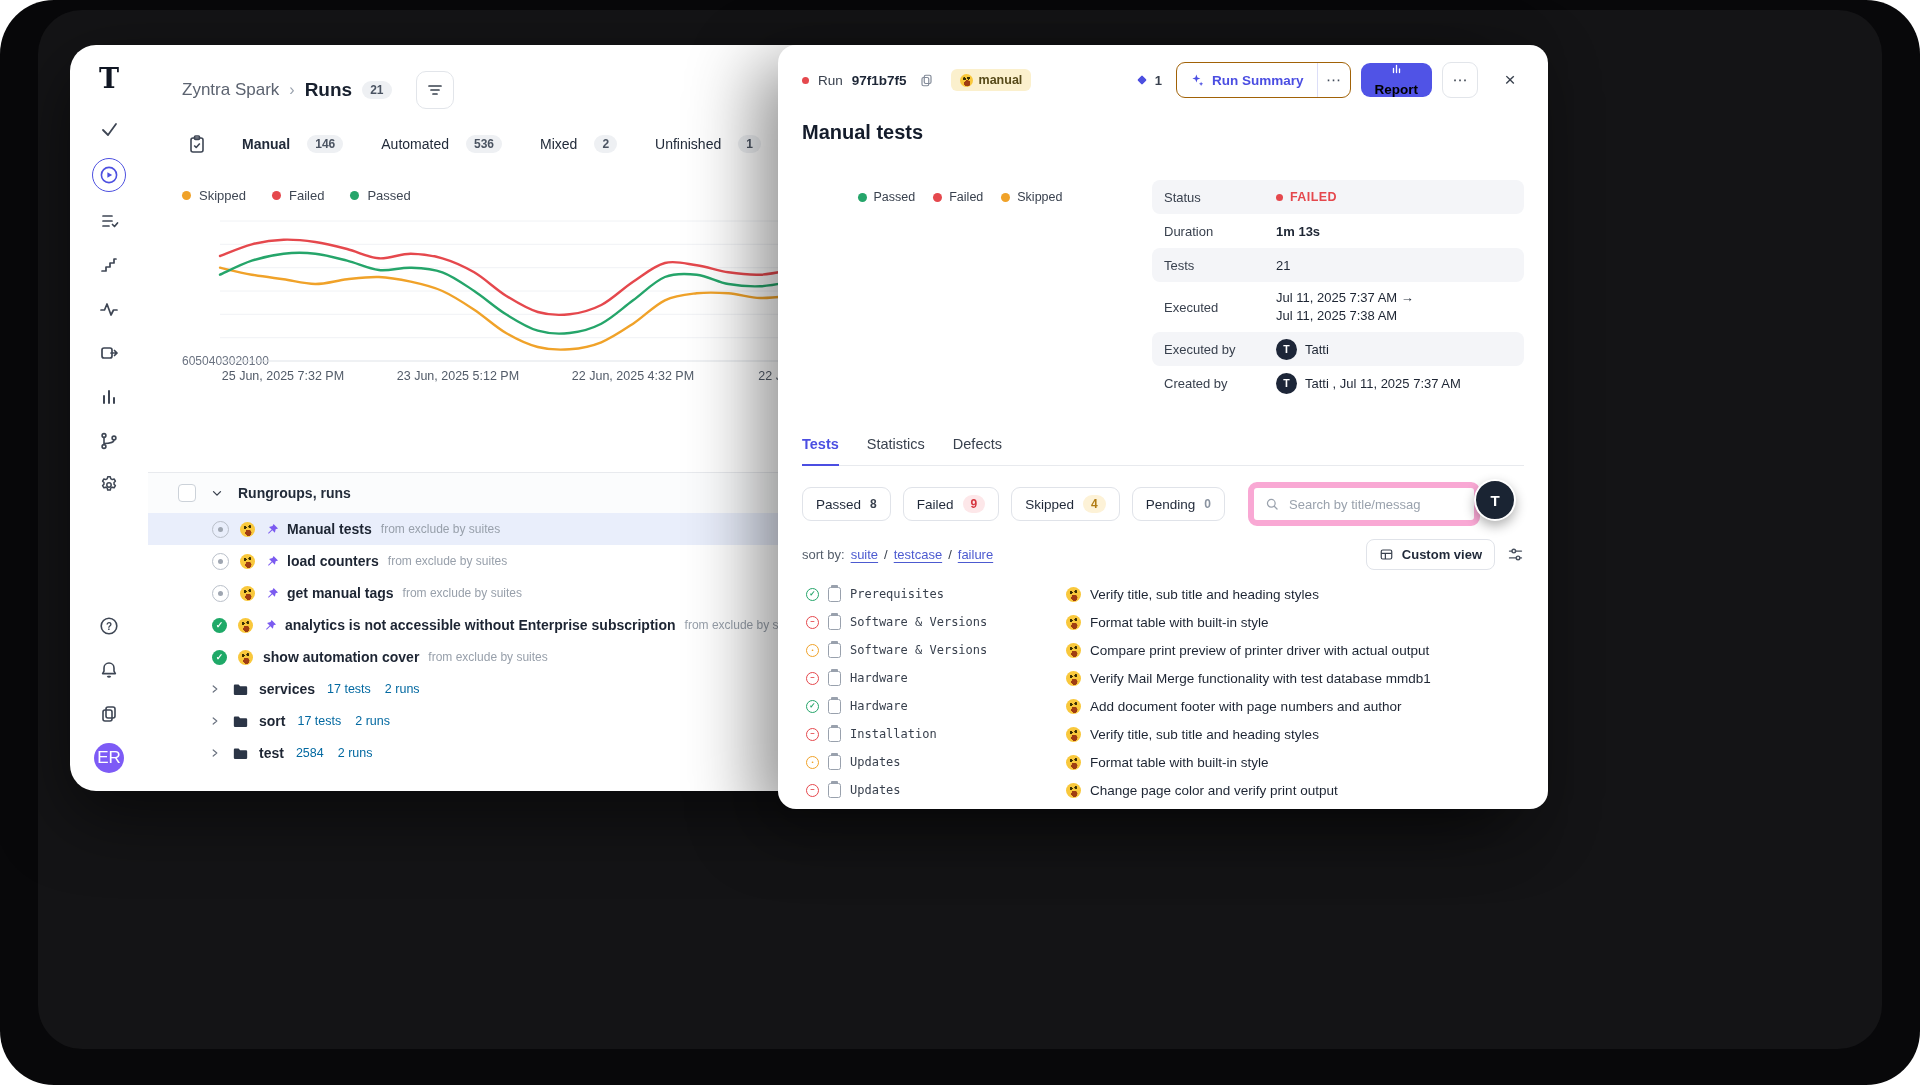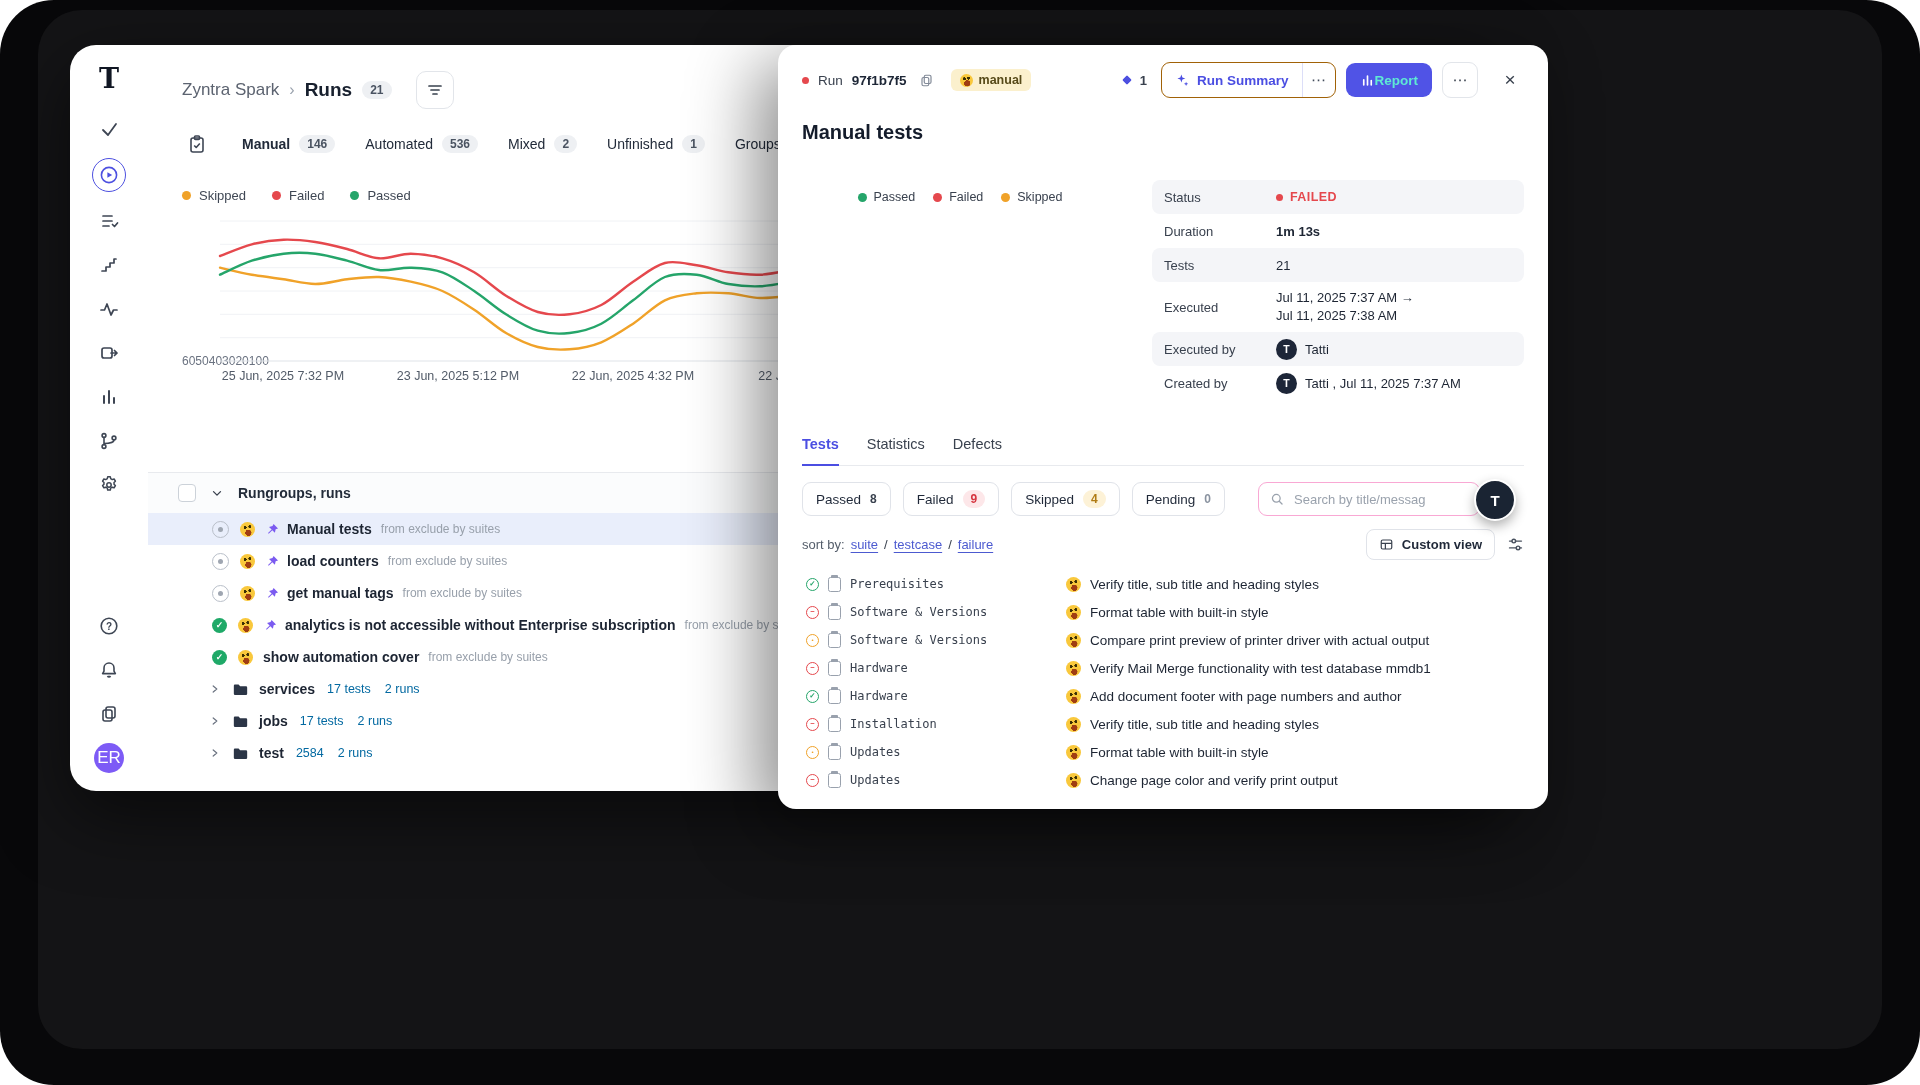--- a/index.html
+++ b/index.html
@@ -34,21 +34,21 @@
   .filter-btn{margin-left:24px;width:36px;height:36px;border:1px solid #e2e5ea;border-radius:10px;
     display:grid;place-items:center;background:#fff;}
   .search-box{margin-left:24px;width:270px;height:36px;border:1px solid #e2e5ea;border-radius:10px;
     display:flex;align-items:center;gap:8px;padding:0 12px;}
   .search-box input{border:none;outline:none;flex:1;font:13.5px "Liberation Sans",sans-serif;color:#39414e;}
   .search-box input::placeholder{color:#9aa2ad;}
 
   .tabs-row{margin-top:20px;height:30px;display:flex;align-items:center;gap:30px;}
   .tabs-row .lead-icon{margin-right:0;}
   .tab{display:flex;align-items:center;gap:9px;font-size:14px;color:#222b3a;cursor:pointer;}
-  .tab .count-badge{margin:0;}
+  .tab .count-badge{margin:8px;}
   .tab.first span:first-child{font-weight:600;}
 
   .legend-row{margin-top:28px;height:16px;display:flex;gap:26px;align-items:center;
     font-size:13px;color:#3f4754;}
   .legend-item{display:flex;align-items:center;gap:8px;}
   .dot{width:9px;height:9px;border-radius:50%;flex:none;}
 
   .chart-block{margin-top:18px;display:flex;height:140px;}
   .y-axis{width:30px;height:152px;margin-top:-6px;display:flex;flex-direction:row;
     justify-content:space-between;align-items:flex-end;padding-right:8px;font-size:12px;color:#6a7280;}
@@ -97,22 +97,22 @@
     padding:4px 9px;font-size:12.5px;font-weight:600;color:#574a19;margin-left:8px;}
   .right-cluster{margin-left:auto;display:flex;align-items:center;gap:10px;}
   .diamond-wrap{display:flex;align-items:center;gap:6px;margin-right:4px;}
   .diamond-count{font-size:13px;font-weight:600;color:#39414e;}
   .btn-group{display:flex;align-items:stretch;border:1px solid #a16207;border-radius:9px;height:34px;
     overflow:hidden;background:#fff;}
   .btn-summary{display:flex;align-items:center;gap:7px;padding:0 13px;color:#4b4ee2;
     font-size:13.5px;font-weight:600;}
   .btn-group-sep{width:1px;background:#dcdef8;}
   .btn-dots-inline{width:32px;display:grid;place-items:center;color:#434c5b;font-size:15px;}
-  .btn-report{display:flex;align-items:center;height:34px;padding:0 14px;background:#5053e6;
-    border:none;border-radius:9px;color:#5eead4;font-size:13.5px;font-weight:600;}
+  .btn-report{display:flex;align-items:center;gap:7px;height:34px;padding:0 14px;background:#5053e6;
+    border:none;border-radius:9px;color:#000000;font-size:13.5px;font-weight:600;flex-direction:column;}
   .btn-dots{width:34px;height:34px;border:1px solid #e2e5ea;border-radius:9px;display:grid;
     place-items:center;color:#39414e;font-size:15px;background:#fff;}
   .btn-close{margin-left:8px;width:28px;height:28px;display:grid;place-items:center;font-size:19px;
     color:#39414e;background:none;border:none;}
   .d-title{margin-top:22px;font-size:20px;font-weight:700;color:#141c2b;}
 
   .d-content{display:flex;margin-top:22px;}
   .donut-wrap{width:316px;flex:none;display:flex;flex-direction:column;align-items:center;}
   .donut{position:relative;width:182px;height:182px;border-radius:50%;margin-top:10px;}
   .donut::after{content:"";position:absolute;inset:39px;background:#fff;border-radius:50%;}
@@ -140,21 +140,21 @@
   .d-tab{font-size:14.5px;color:#39414e;padding-bottom:12px;cursor:pointer;}
   .d-tab.active{color:#4b4ee2;font-weight:700;border-bottom:2.5px solid #4b4ee2;margin-bottom:-1px;}
 
   .chips-row{margin-top:16px;display:flex;align-items:center;gap:12px;position:relative;}
   .chip{display:flex;align-items:center;gap:9px;height:32px;padding:0 13px;border:1px solid #e0e3e9;
     border-radius:9px;font-size:13.5px;color:#1f2838;background:#fff;}
   .chip-count{font-size:12px;font-weight:700;color:#39414e;line-height:1;}
   .chip-count.pill-red{background:#fde7e9;color:#d5353f;padding:3px 8px;border-radius:999px;}
   .chip-count.pill-orange{background:#fdf2d7;color:#b07b14;padding:3px 8px;border-radius:999px;}
   .chip-count.muted{color:#8a93a0;}
-  .chip-search{margin-left:auto;margin-right:44px;width:198px;height:32px;border:1px solid #f9a8d4;
+  .chip-search{margin-left:auto;margin-right:44px;width:198px;height:32px;border:6px solid #f9a8d4;
     border-radius:9px;display:flex;align-items:center;gap:8px;padding:0 11px;}
   .chip-search input{border:none;outline:none;flex:1;min-width:0;font:13px "Liberation Sans",sans-serif;color:#39414e;}
   .chip-search input::placeholder{color:#9aa2ad;}
   .float-t{position:absolute;right:8px;top:-3px;width:38px;height:38px;border-radius:50%;background:#1a2433;
     color:#fff;font-weight:700;font-size:15px;display:grid;place-items:center;
     box-shadow:0 5px 12px rgba(0,0,0,.3);border:2px solid #fff;}
 
   .sort-row{margin-top:13px;display:flex;align-items:center;gap:6px;font-size:13px;color:#545d6a;height:31px;}
   .sort-link{color:#4c5ad0;text-decoration:underline;text-underline-offset:2.5px;cursor:pointer;}
   .sort-sep{color:#39414e;}
@@ -440,21 +440,21 @@
         <span class="chev">
             <svg width="12" height="12" viewBox="0 0 20 20" fill="none" stroke="#6b7380" stroke-width="2" stroke-linecap="round" stroke-linejoin="round">
               <path d="M7 5l6 5-6 5"></path>
             </svg>
           </span>
         <span class="f-icon">
             <svg width="17" height="15" viewBox="0 0 20 18">
               <path d="M2 4.5C2 3.7 2.7 3 3.5 3h4.2L9.6 5h7A1.5 1.5 0 0 1 18 6.5V14a1.5 1.5 0 0 1-1.5 1.5h-13A1.5 1.5 0 0 1 2 14z" fill="#2b3546"></path>
             </svg>
           </span>
-        <span class="folder-name">jobs</span>
+        <span class="folder-name">sort</span>
         <span class="folder-meta">
             <span>17 tests</span>
             <span>2 runs</span>
           </span>
       </div>
       <div class="folder-row">
         <span class="chev">
             <svg width="12" height="12" viewBox="0 0 20 20" fill="none" stroke="#6b7380" stroke-width="2" stroke-linecap="round" stroke-linejoin="round">
               <path d="M7 5l6 5-6 5"></path>
             </svg>

